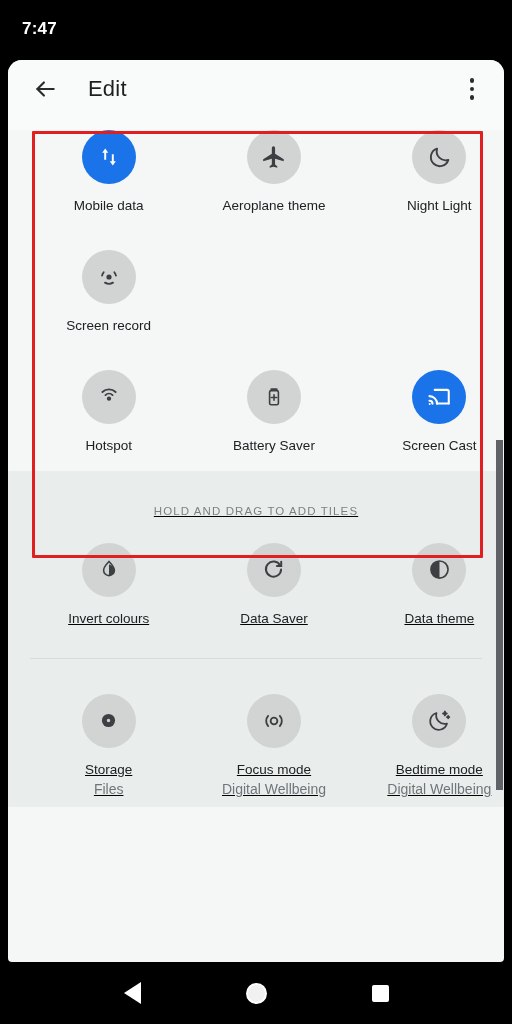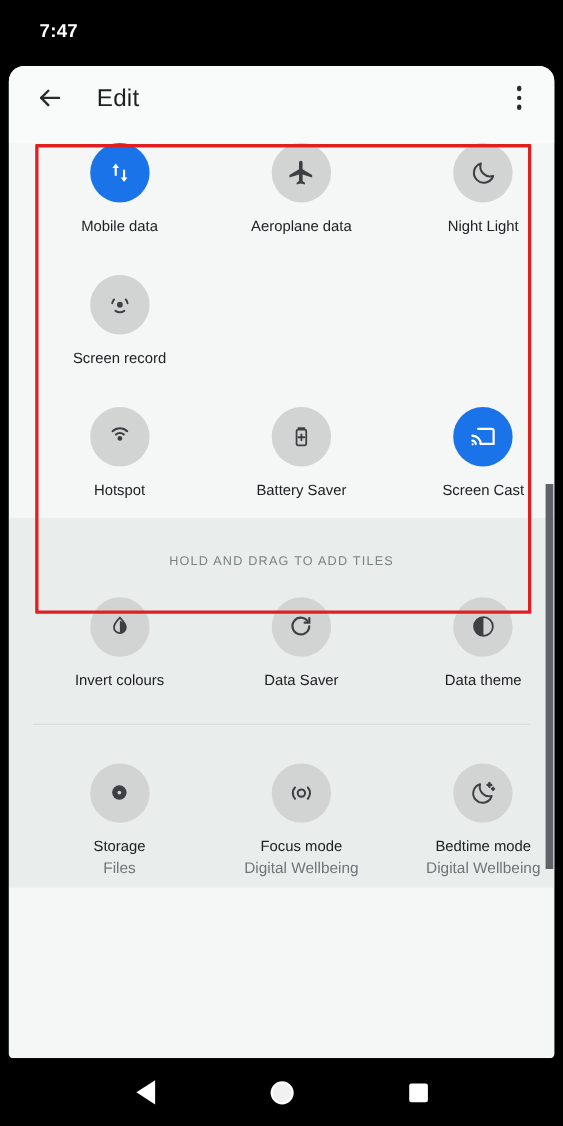--- a/index.html
+++ b/index.html
@@ -20,21 +20,21 @@
   }
 
   
   .status-bar {
     position: absolute;
     top: 0; left: 0;
     width: 512px;
     height: 58px;
     display: flex;
     align-items: center;
-    padding-left: 36px;
+    padding-left: 22px;
   }
   .status-clock {
     color: #ffffff;
     font-size: 17px;
     font-weight: bold;
     letter-spacing: 0.2px;
   }
 
   
   .app-card {
@@ -97,20 +97,21 @@
   .section-active {
     background: #f4f7f6;
     padding: 0 0 16px 0;
     position: relative;
   }
   
   .section-available {
     background: #e9eeed;
     padding: 0 0 10px 0;
     position: relative;
+    text-decoration: underline;
   }
 
   .tile-row {
     display: flex;
     width: 100%;
   }
   .tile {
     flex: 1 1 0;
     display: flex;
     flex-direction: column;
@@ -275,21 +276,21 @@
               </svg>
             </div>
             <div class="tile-label">Mobile data</div>
           </div>
           <div class="tile">
             <div class="tile-icon">
               <svg width="26" height="26" viewBox="0 0 24 24" fill="currentColor">
                 <path d="M21 16v-2l-8-5V3.5a1.5 1.5 0 0 0-3 0V9l-8 5v2l8-2.5V19l-2 1.5V22l3.5-1 3.5 1v-1.5L13 19v-5.5z"></path>
               </svg>
             </div>
-            <div class="tile-label">Aeroplane data</div>
+            <div class="tile-label">Aeroplane theme</div>
           </div>
           <div class="tile">
             <div class="tile-icon">
               <svg width="25" height="25" viewBox="0 0 24 24" fill="none" stroke="currentColor" stroke-width="1.8" stroke-linecap="round" stroke-linejoin="round">
                 <path d="M20.5 14.3A8.6 8.6 0 0 1 9.7 3.5 8.6 8.6 0 1 0 20.5 14.3z"></path>
               </svg>
             </div>
             <div class="tile-label">Night Light</div>
           </div>
         </div>

